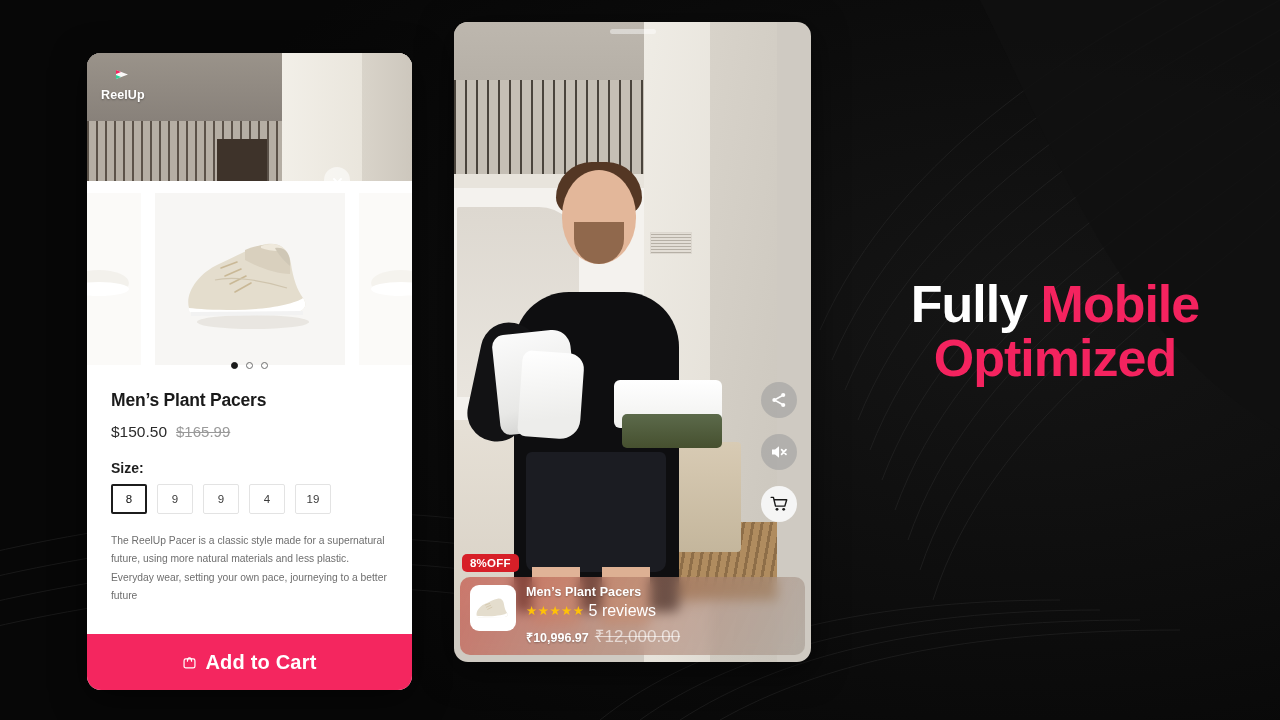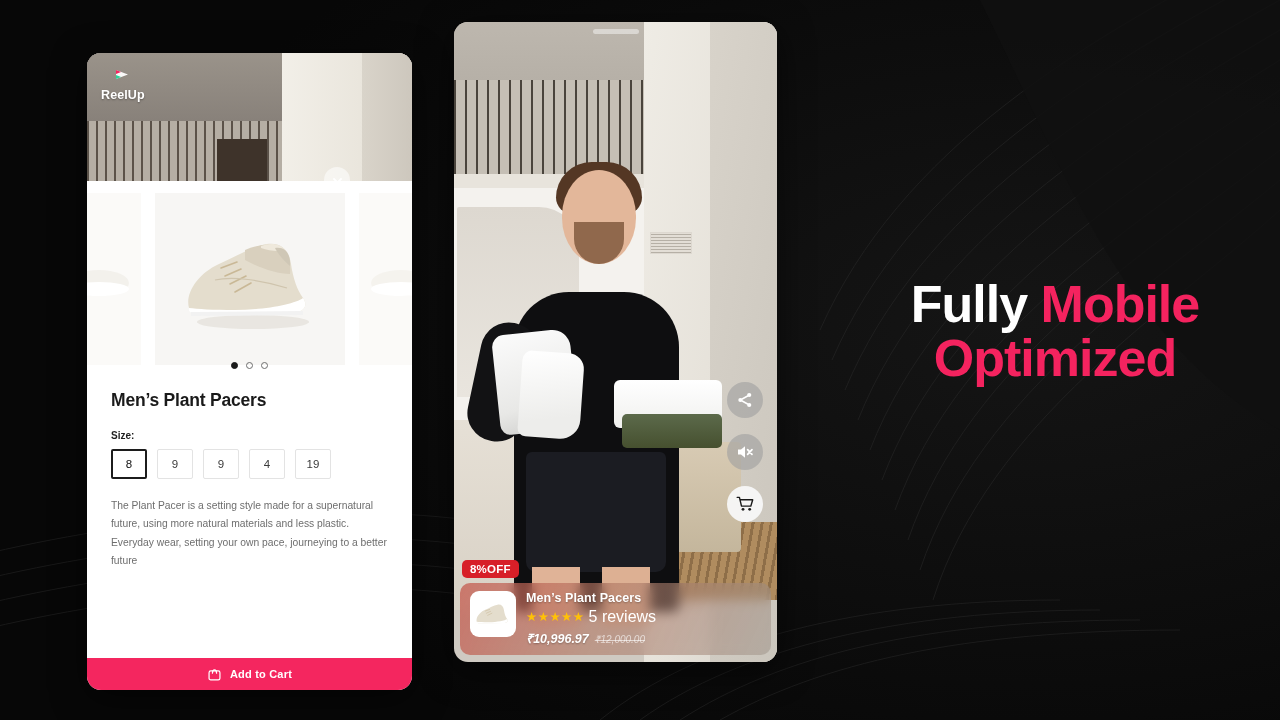--- a/index.html
+++ b/index.html
@@ -75,39 +75,39 @@
   .slide.side { width:56px; background:#fbfaf8; }
   .dots { position:absolute; bottom:7px; left:0; right:0; display:flex; gap:8px; justify-content:center; }
   .dot { width:7px; height:7px; border-radius:50%; border:1px solid #6f6f6f; }
   .dot.active { background:#1a1a1a; border-color:#1a1a1a; }
 
   .pdp-body { flex:1; padding:14px 24px 0 24px; }
   .prod-title { font-size:17.5px; font-weight:600; color:#1a1a1a; letter-spacing:-.2px; }
   .price-row { margin-top:12px; display:flex; align-items:baseline; gap:9px; }
   .price-now { font-size:15.5px; color:#2b2b2b; font-weight:400; }
   .price-was { font-size:15px; color:#9a9a9a; text-decoration:line-through; }
-  .size-label { margin-top:19px; font-size:10px; font-weight:700; color:#1e1e1e; }
+  .size-label { margin-top:19px; font-size:14px; font-weight:700; color:#1e1e1e; }
   .size-row { margin-top:8px; display:flex; gap:10px; }
   .size-chip {
     width:36px; height:30px; border:1px solid #e3e3e3; border-radius:2px;
     display:flex; align-items:center; justify-content:center;
     font-size:11.5px; color:#3a3a3a; background:#fff;
   }
   .size-chip.selected { border:2px solid #1c1c1c; color:#111; }
   .prod-desc { margin-top:18px; font-size:10.3px; line-height:1.78; color:#6e6e6e; max-width:282px; }
 
   .add-cart-btn {
-    height:32px; flex:none; background:#f4265f; color:#fff;
+    height:56px; flex:none; background:#f4265f; color:#fff;
     display:flex; align-items:center; justify-content:center; gap:8px;
-    font-size:11px; font-weight:700; letter-spacing:.2px; cursor:pointer;
+    font-size:20px; font-weight:700; letter-spacing:.2px; cursor:pointer;
   }
 
   
   .reel-card {
-    position:absolute; left:454px; top:22px; width:323px; height:640px;
+    position:absolute; left:454px; top:22px; width:357px; height:640px;
     border-radius:14px; overflow:hidden; background:#cfcac2;
     box-shadow:0 8px 34px rgba(0,0,0,.6);
   }
   .reel-scene { position:absolute; inset:0; }
   .rs-wallR { position:absolute; left:190px; top:0; width:133px; height:100%;
     background:linear-gradient(100deg,#efece5 0%,#e6e2da 55%,#d6d1c8 100%); }
   .rs-wallR2 { position:absolute; left:256px; top:0; width:67px; height:100%;
     background:linear-gradient(100deg,#d8d3ca 0%,#cbc6bd 100%); }
   .rs-upper { position:absolute; left:0; top:0; width:192px; height:170px;
     background:linear-gradient(180deg,#bdb7ae 0%,#a9a39a 100%); }
@@ -210,23 +210,23 @@
   .ov-thumb {
     width:46px; height:46px; border-radius:9px; background:#fff; flex:none;
     display:flex; align-items:center; justify-content:center; overflow:hidden;
   }
   .ov-info { flex:1; min-width:0; }
   .ov-title { font-size:12.5px; font-weight:700; color:#fff; letter-spacing:.1px;
     text-shadow:0 1px 2px rgba(0,0,0,.3); }
   .ov-rating { display:flex; align-items:center; gap:4px; margin-top:3px; }
   .ov-stars { color:#FFC107; font-size:12.5px; letter-spacing:.5px; line-height:1; }
   .ov-reviews { font-size:16px; color:#fff; font-weight:400; }
-  .ov-prices { margin-top:4px; display:flex; align-items:baseline; gap:6px;font-style:italic; }
+  .ov-prices { margin-top:4px; display:flex; align-items:baseline; gap:6px; }
   .ov-price { font-size:12.5px; font-weight:700; color:#fff; text-shadow:0 1px 2px rgba(0,0,0,.3); }
-  .ov-was { font-size:10px; color:rgba(255,255,255,.62); text-decoration:line-through; }
+  .ov-was { font-size:17px; color:rgba(255,255,255,.62); text-decoration:line-through; }
   .shop-now {
     margin-top:5px; height:26px; background:#7df0b2; border-radius:7px;
     display:flex; align-items:center; justify-content:space-between;
     padding:0 10px; cursor:pointer;
   }
   .shop-now span { font-size:12.5px; font-weight:600; color:#141414; }
 
   
   .headline {
     position:absolute; left:860px; top:278px; width:390px;
@@ -336,31 +336,35 @@
     <div class="dots">
       <div class="dot active"></div>
       <div class="dot"></div>
       <div class="dot"></div>
     </div>
   </div>
 
   <div class="pdp-body">
     <div class="prod-title">Men’s Plant Pacers</div>
 
+    <div class="price-row">
+      <span class="price-now">$150.50</span>
+      <span class="price-was">$165.99</span>
+    </div>
 
     <div class="size-label">Size:</div>
     <div class="size-row">
       <div class="size-chip selected">8</div>
       <div class="size-chip">9</div>
       <div class="size-chip">9</div>
       <div class="size-chip">4</div>
       <div class="size-chip">19</div>
     </div>
 
-    <div class="prod-desc">The Plant Pacer is a setting style made for a supernatural future, using more natural materials and less plastic. Everyday wear, setting your own pace, journeying to a better future</div>
+    <div class="prod-desc">The ReelUp Pacer is a classic style made for a supernatural future, using more natural materials and less plastic. Everyday wear, setting your own pace, journeying to a better future</div>
   </div>
 
   <div class="add-cart-btn">
     <svg width="15" height="15" viewBox="0 0 16 16">
       <rect x="2.2" y="4.2" width="11.6" height="9.6" rx="1.8" stroke="#fff" stroke-width="1.3" fill="none"></rect>
       <path d="M5.8 6.6 C5.8 4.3 6.9 3.1 8 3.1 C9.1 3.1 10.2 4.3 10.2 6.6" stroke="#fff" stroke-width="1.3" fill="none" stroke-linecap="round"></path>
     </svg>
     <span>Add to Cart</span>
   </div>
 </div>

